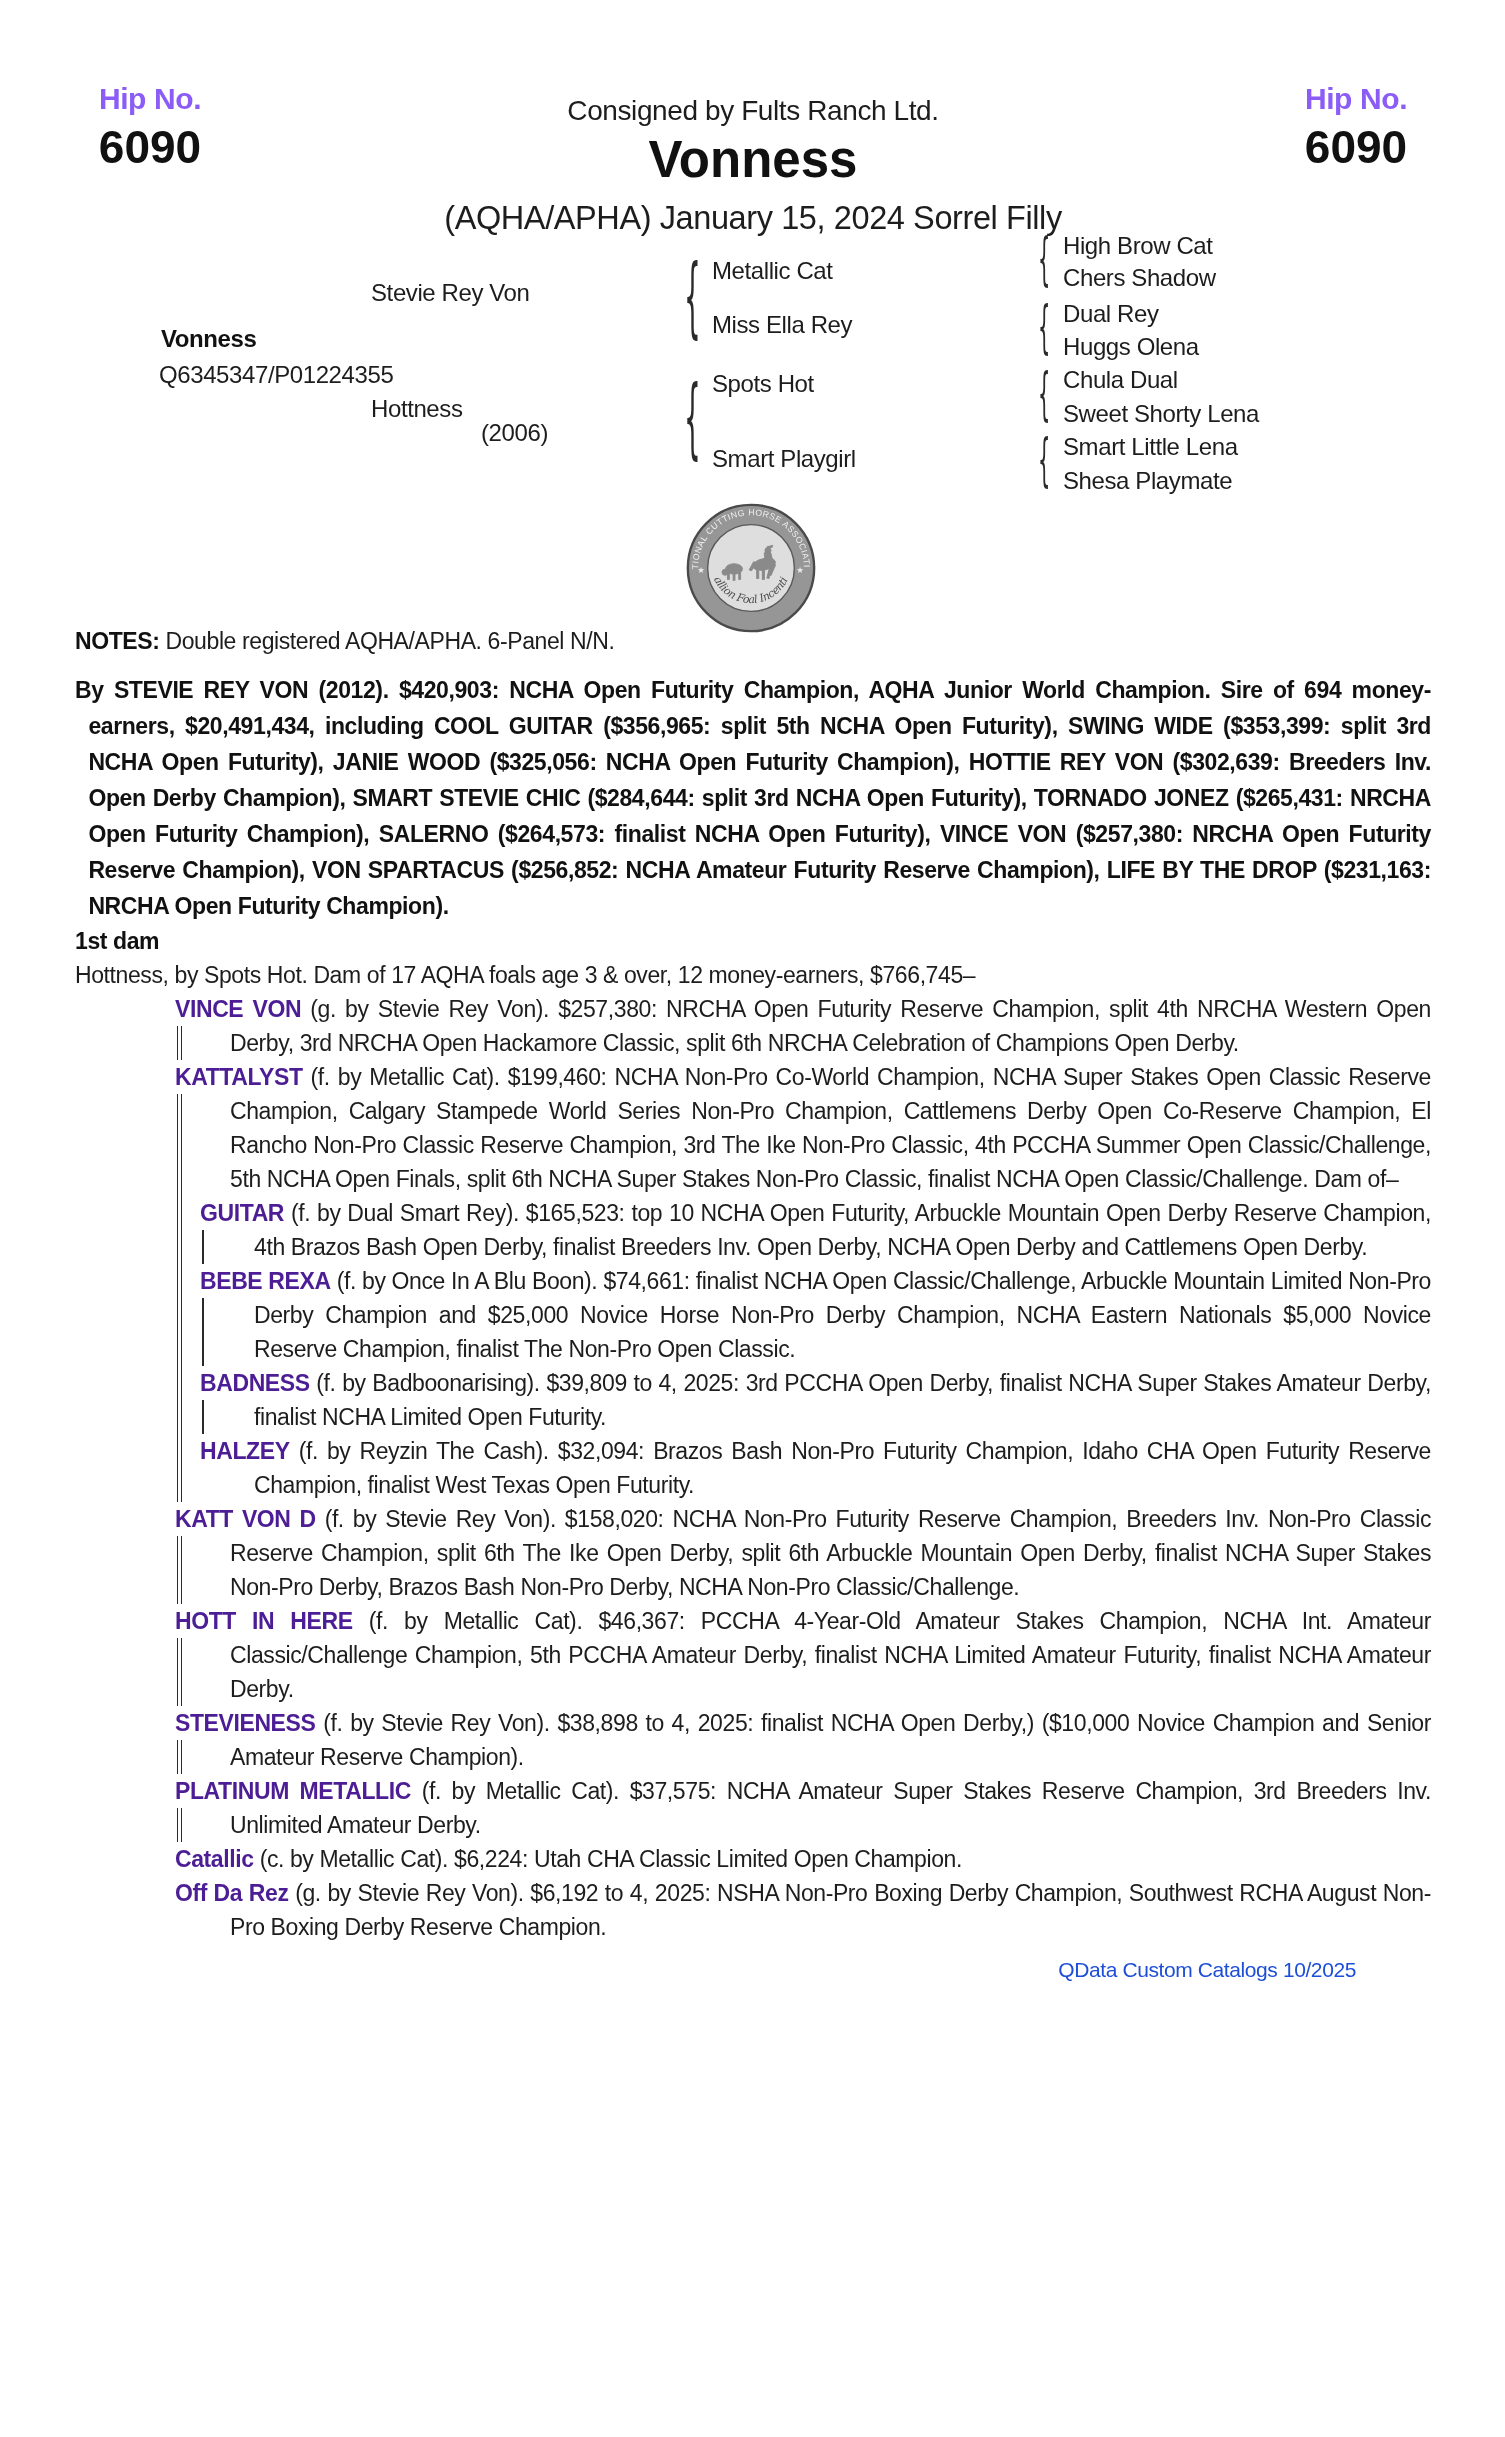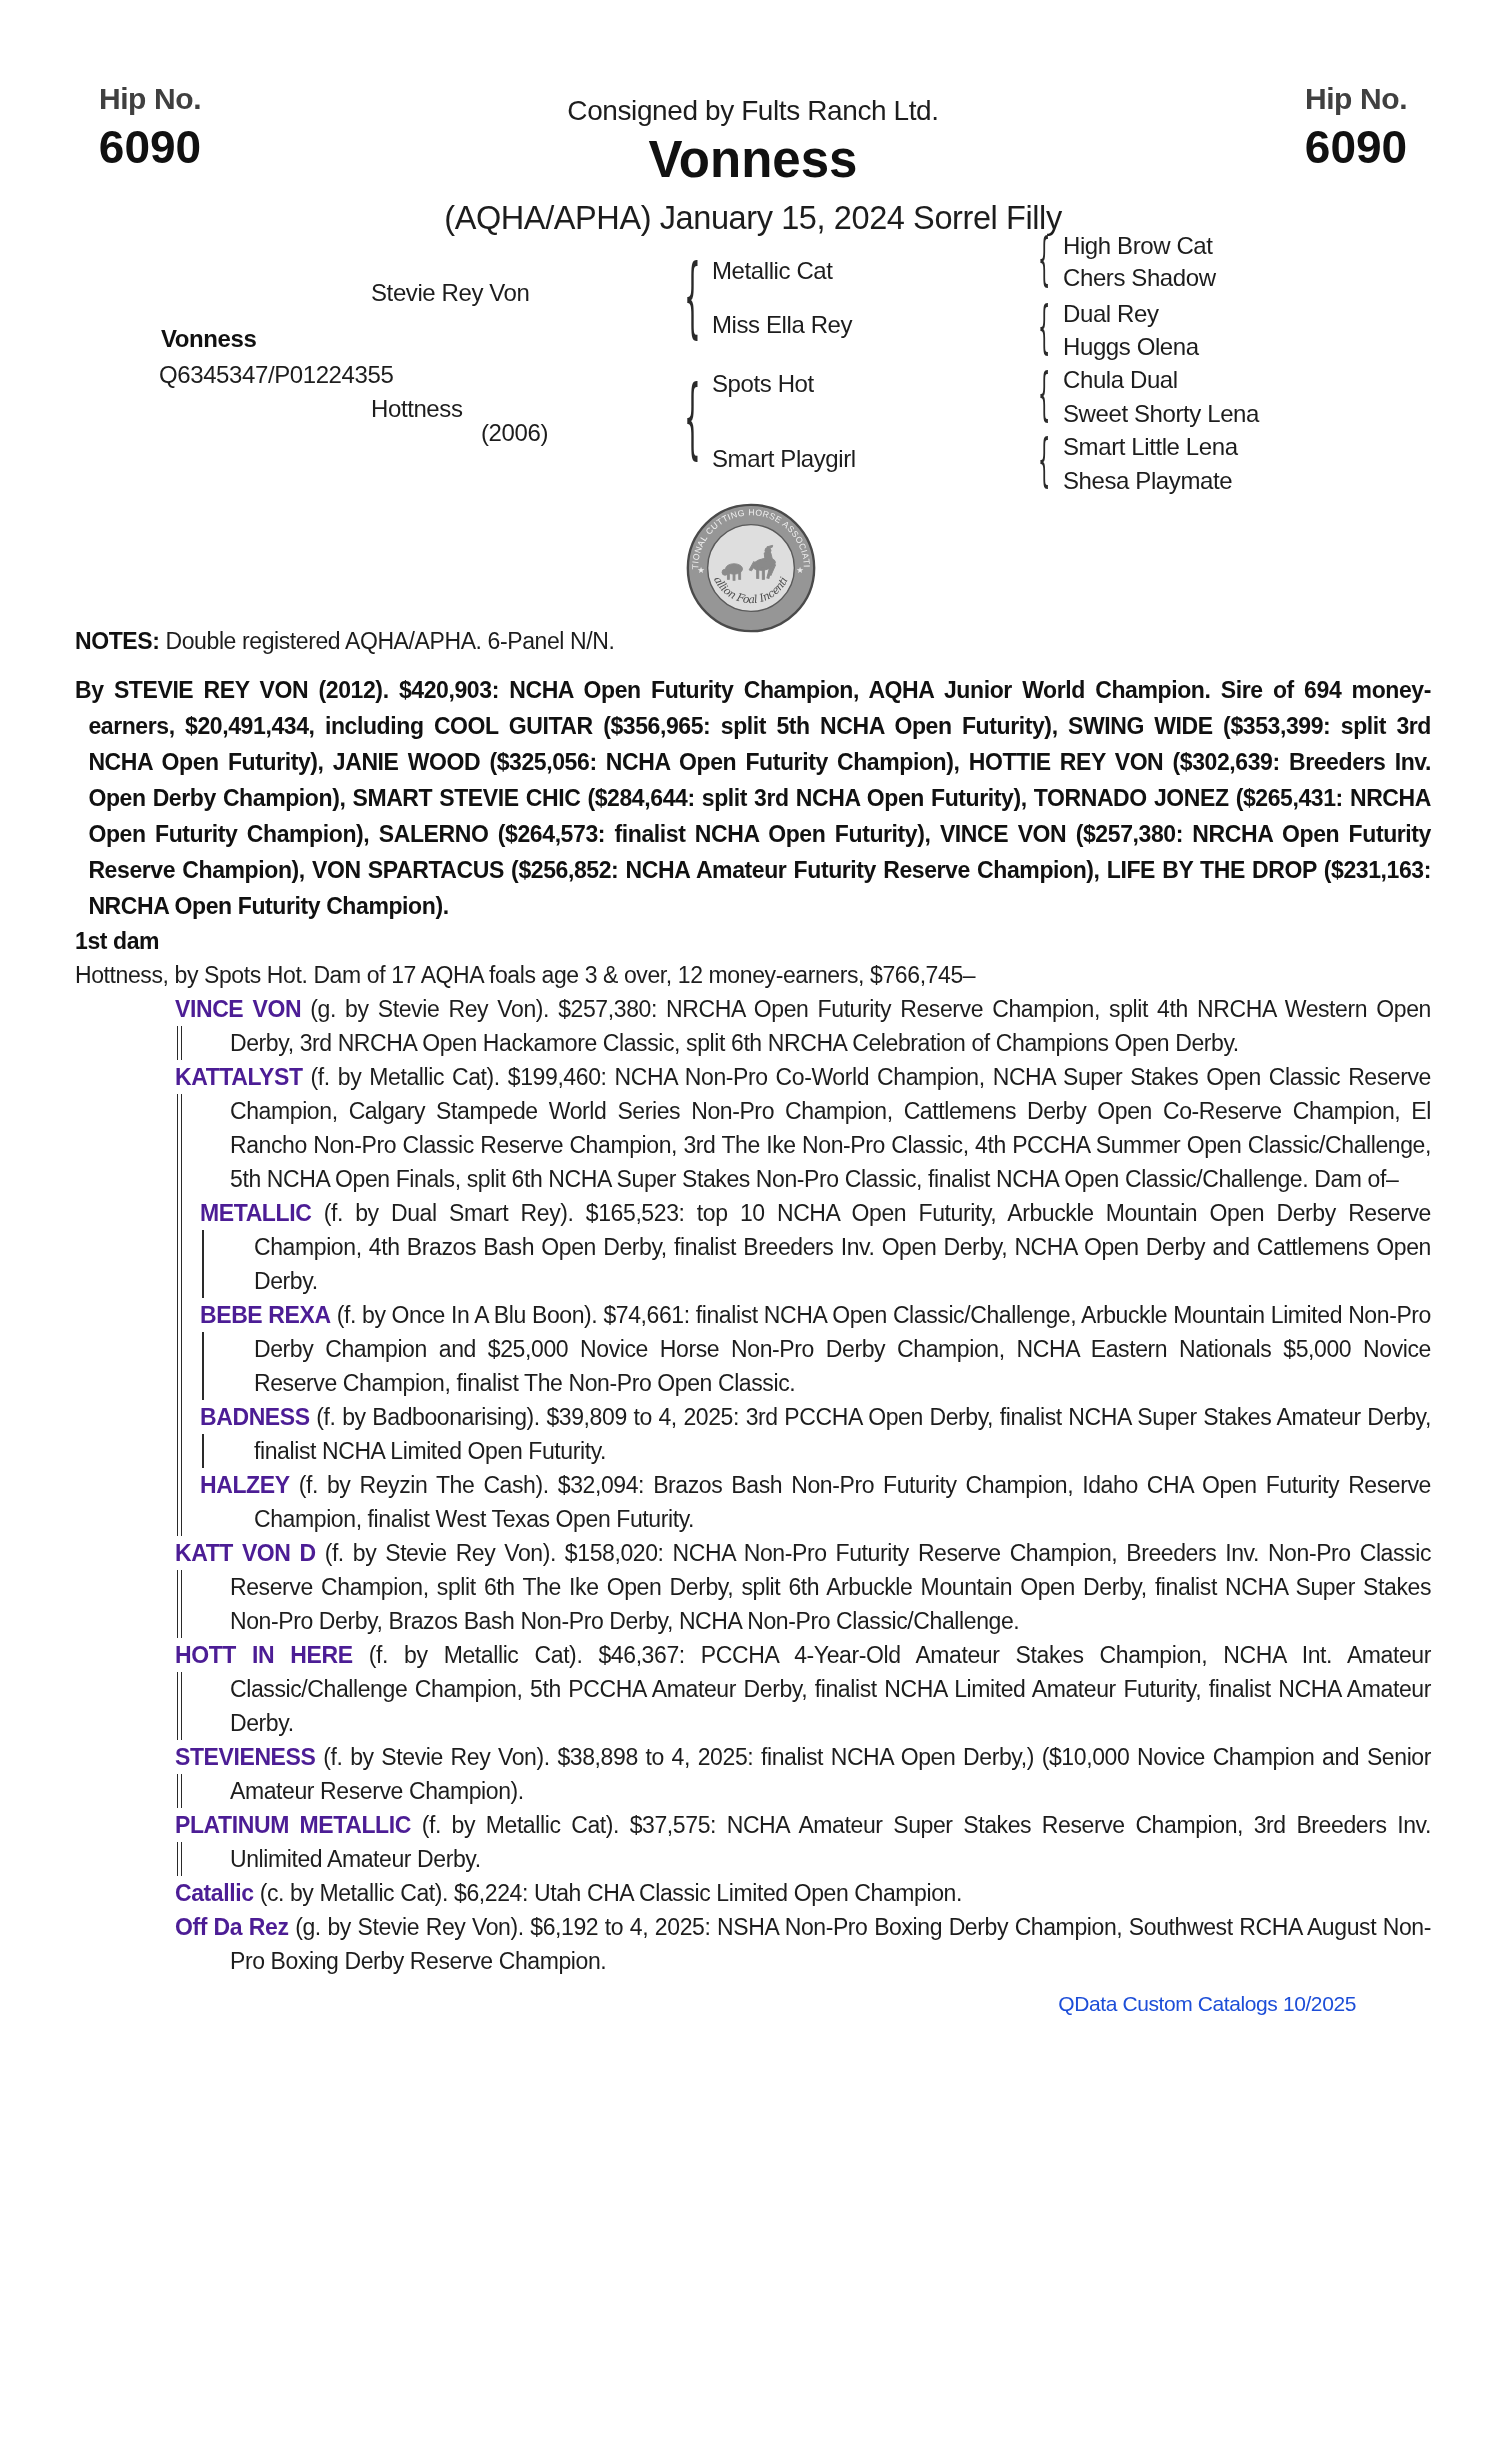--- a/index.html
+++ b/index.html
@@ -10,21 +10,21 @@
     font-family:"Liberation Sans",sans-serif;
     color:#1d1d1d;
     overflow:hidden;
     letter-spacing:-0.4px;
   }
   
   .header{position:relative;height:225px;}
   .hip-block{position:absolute;top:82px;width:182px;text-align:center;}
   .hip-block.left{left:59px;}
   .hip-block.right{right:59px;}
-  .hip-label{font-size:30px;font-weight:bold;color:#404040;}
+  .hip-label{font-size:30px;font-weight:bold;color:#8b5cf6;}
   .hip-number{font-size:46px;font-weight:bold;color:#111;margin-top:3.8px;letter-spacing:0;}
   .consigned{position:absolute;top:95px;left:0;right:0;text-align:center;font-size:28px;}
   .horse-title{position:absolute;top:130px;left:0;right:0;text-align:center;
     font-size:51px;font-weight:bold;color:#111;letter-spacing:0;}
   .subtitle{position:absolute;top:200px;left:0;right:0;text-align:center;font-size:32.5px;}
   
   .pedigree{position:relative;height:399px;font-size:24px;}
   .ped{position:absolute;white-space:nowrap;}
   .ped.bold{font-weight:bold;color:#111;}
   .brace{position:absolute;font-family:"DejaVu Sans",sans-serif;color:#2a2a2a;
@@ -148,21 +148,21 @@
     <p class="notes-line"><b>NOTES:</b> <span>Double registered AQHA/APHA. 6-Panel N/N.</span></p>
 
     <p class="sire-para">By STEVIE REY VON (2012). $420,903: NCHA Open Futurity Champion, AQHA Junior World Champion. Sire of 694 money-earners, $20,491,434, including COOL GUITAR ($356,965: split 5th NCHA Open Futurity), SWING WIDE ($353,399: split 3rd NCHA Open Futurity), JANIE WOOD ($325,056: NCHA Open Futurity Champion), HOTTIE REY VON ($302,639: Breeders Inv. Open Derby Champion), SMART STEVIE CHIC ($284,644: split 3rd NCHA Open Futurity), TORNADO JONEZ ($265,431: NRCHA Open Futurity Champion), SALERNO ($264,573: finalist NCHA Open Futurity), VINCE VON ($257,380: NRCHA Open Futurity Reserve Champion), VON SPARTACUS ($256,852: NCHA Amateur Futurity Reserve Champion), LIFE BY THE DROP ($231,163: NRCHA Open Futurity Champion).</p>
 
     <p class="first-dam-head">1st dam</p>
     <p class="dam-intro">Hottness, by Spots Hot. Dam of 17 AQHA foals age 3 &amp; over, 12 money-earners, $766,745–</p>
 
     <div id="progeny-list">
         <div class="entry l1 rule-d"><b>VINCE VON</b> <span>(g. by Stevie Rey Von). $257,380: NRCHA Open Futurity Reserve Champion, split 4th NRCHA Western Open Derby, 3rd NRCHA Open Hackamore Classic, split 6th NRCHA Celebration of Champions Open Derby.</span></div>
         <div class="entry l1 rule-d"><b>KATTALYST</b> <span>(f. by Metallic Cat). $199,460: NCHA Non-Pro Co-World Champion, NCHA Super Stakes Open Classic Reserve Champion, Calgary Stampede World Series Non-Pro Champion, Cattlemens Derby Open Co-Reserve Champion, El Rancho Non-Pro Classic Reserve Champion, 3rd The Ike Non-Pro Classic, 4th PCCHA Summer Open Classic/Challenge, 5th NCHA Open Finals, split 6th NCHA Super Stakes Non-Pro Classic, finalist NCHA Open Classic/Challenge. Dam of–</span></div>
-        <div class="entry l2 rule-s"><b>METALLIC</b> <span>(f. by Dual Smart Rey). $165,523: top 10 NCHA Open Futurity, Arbuckle Mountain Open Derby Reserve Champion, 4th Brazos Bash Open Derby, finalist Breeders Inv. Open Derby, NCHA Open Derby and Cattlemens Open Derby.</span></div>
+        <div class="entry l2 rule-s"><b>GUITAR</b> <span>(f. by Dual Smart Rey). $165,523: top 10 NCHA Open Futurity, Arbuckle Mountain Open Derby Reserve Champion, 4th Brazos Bash Open Derby, finalist Breeders Inv. Open Derby, NCHA Open Derby and Cattlemens Open Derby.</span></div>
         <div class="entry l2 rule-s"><b>BEBE REXA</b> <span>(f. by Once In A Blu Boon). $74,661: finalist NCHA Open Classic/Challenge, Arbuckle Mountain Limited Non-Pro Derby Champion and $25,000 Novice Horse Non-Pro Derby Champion, NCHA Eastern Nationals $5,000 Novice Reserve Champion, finalist The Non-Pro Open Classic.</span></div>
         <div class="entry l2 rule-s"><b>BADNESS</b> <span>(f. by Badboonarising). $39,809 to 4, 2025: 3rd PCCHA Open Derby, finalist NCHA Super Stakes Amateur Derby, finalist NCHA Limited Open Futurity.</span></div>
         <div class="entry l2"><b>HALZEY</b> <span>(f. by Reyzin The Cash). $32,094: Brazos Bash Non-Pro Futurity Champion, Idaho CHA Open Futurity Reserve Champion, finalist West Texas Open Futurity.</span></div>
         <div class="entry l1 rule-d"><b>KATT VON D</b> <span>(f. by Stevie Rey Von). $158,020: NCHA Non-Pro Futurity Reserve Champion, Breeders Inv. Non-Pro Classic Reserve Champion, split 6th The Ike Open Derby, split 6th Arbuckle Mountain Open Derby, finalist NCHA Super Stakes Non-Pro Derby, Brazos Bash Non-Pro Derby, NCHA Non-Pro Classic/Challenge.</span></div>
         <div class="entry l1 rule-d"><b>HOTT IN HERE</b> <span>(f. by Metallic Cat). $46,367: PCCHA 4-Year-Old Amateur Stakes Champion, NCHA Int. Amateur Classic/Challenge Champion, 5th PCCHA Amateur Derby, finalist NCHA Limited Amateur Futurity, finalist NCHA Amateur Derby.</span></div>
         <div class="entry l1 rule-d"><b>STEVIENESS</b> <span>(f. by Stevie Rey Von). $38,898 to 4, 2025: finalist NCHA Open Derby,) ($10,000 Novice Champion and Senior Amateur Reserve Champion).</span></div>
         <div class="entry l1 rule-d"><b>PLATINUM METALLIC</b> <span>(f. by Metallic Cat). $37,575: NCHA Amateur Super Stakes Reserve Champion, 3rd Breeders Inv. Unlimited Amateur Derby.</span></div>
         <div class="entry l1 rule-d"><b>Catallic</b> <span>(c. by Metallic Cat). $6,224: Utah CHA Classic Limited Open Champion.</span></div>
         <div class="entry l1"><b>Off Da Rez</b> <span>(g. by Stevie Rey Von). $6,192 to 4, 2025: NSHA Non-Pro Boxing Derby Champion, Southwest RCHA August Non-Pro Boxing Derby Reserve Champion.</span></div>
       </div>

